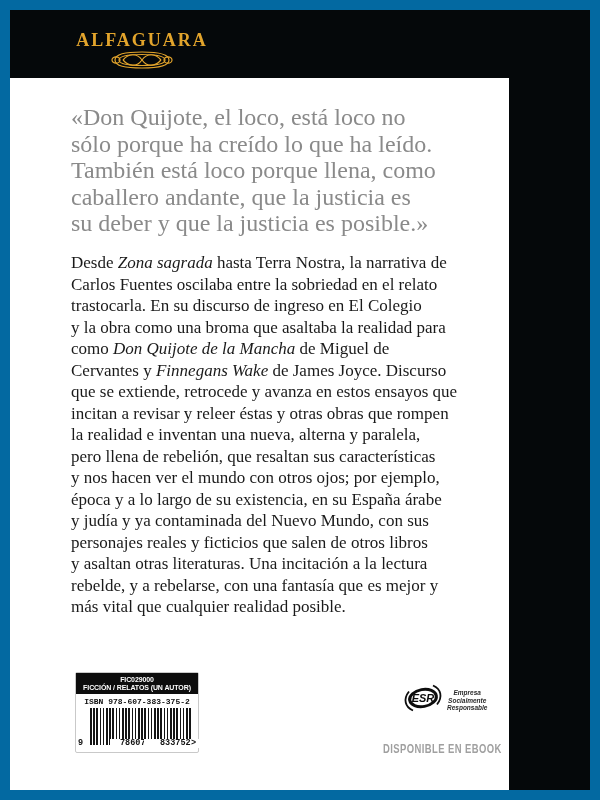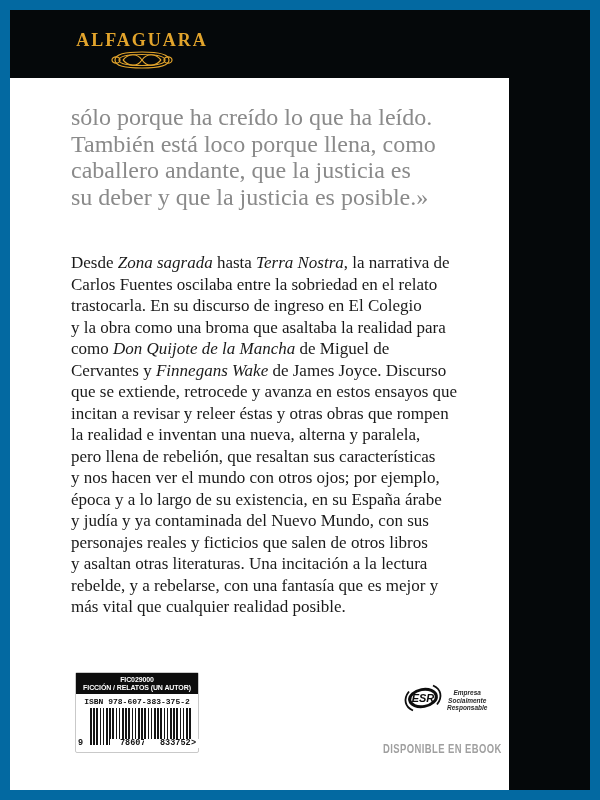--- a/index.html
+++ b/index.html
@@ -62,28 +62,29 @@
             <path d="M14 10 C 20 3, 28 3, 33 10 C 38 17, 46 17, 52 10"></path>
             <path d="M14 10 C 20 17, 28 17, 33 10 C 38 3, 46 3, 52 10"></path>
             <ellipse cx="7" cy="10" rx="4" ry="3.2"></ellipse>
             <ellipse cx="59" cy="10" rx="4" ry="3.2"></ellipse>
           </g>
         </svg>
       </div>
     </div>
 
     <div class="quote">
+        <div>«Don Quijote, el loco, está loco no</div>
         <div>sólo porque ha creído lo que ha leído.</div>
         <div>También está loco porque llena, como</div>
         <div>caballero andante, que la justicia es</div>
         <div>su deber y que la justicia es posible.»</div>
       </div>
 
     <div class="synopsis">
-        <div><span>Desde </span><span style="font-style: italic;">Zona sagrada</span><span> hasta </span><span style="font-style: italic;">Terra Nostra</span><span>, la narrativa de</span></div>
+        <div><span>Desde </span><span style="font-style: italic;">Zona sagrada</span><span> hasta </span><span style="">Terra Nostra</span><span>, la narrativa de</span></div>
         <div><span>Carlos Fuentes oscilaba entre la sobriedad en el relato</span></div>
         <div><span>trastocarla. En su discurso de ingreso en El Colegio</span></div>
         <div><span>y la obra como una broma que asaltaba la realidad para</span></div>
         <div><span>como </span><span style="font-style: italic;">Don Quijote de la Mancha</span><span> de Miguel de</span></div>
         <div><span>Cervantes y </span><span style="font-style: italic;">Finnegans Wake</span><span> de James Joyce. Discurso</span></div>
         <div><span>que se extiende, retrocede y avanza en estos ensayos que</span></div>
         <div><span>incitan a revisar y releer éstas y otras obras que rompen</span></div>
         <div><span>la realidad e inventan una nueva, alterna y paralela,</span></div>
         <div><span>pero llena de rebelión, que resaltan sus características</span></div>
         <div><span>y nos hacen ver el mundo con otros ojos; por ejemplo,</span></div>

